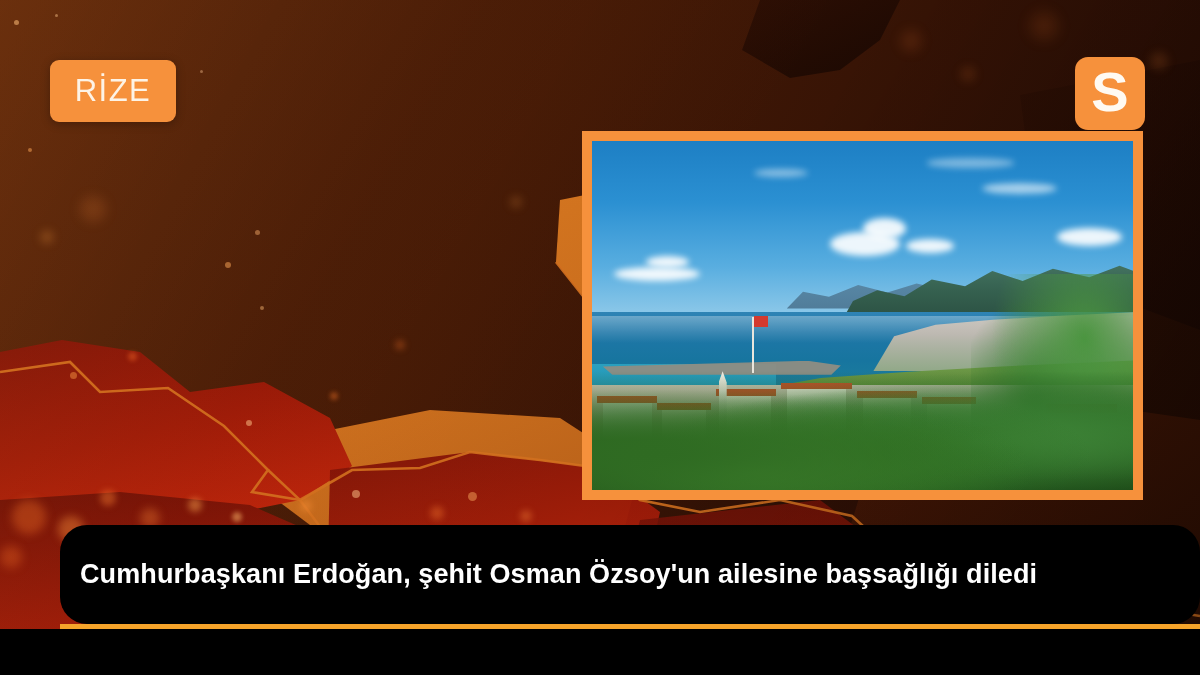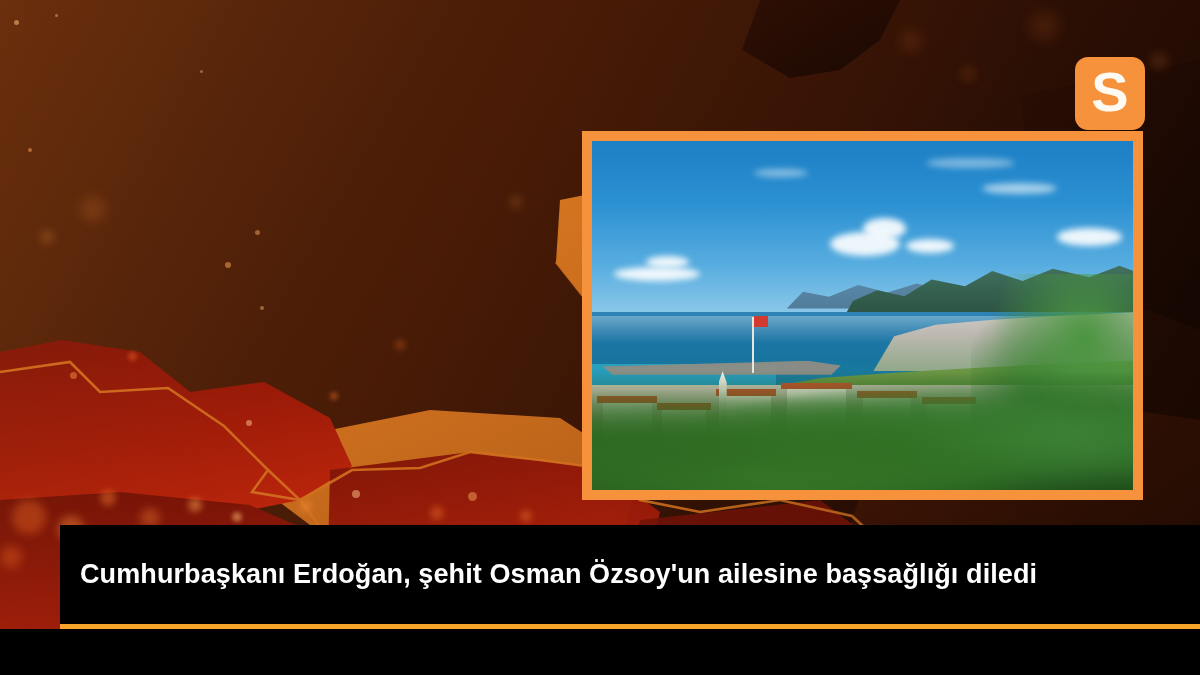--- a/index.html
+++ b/index.html
@@ -182,21 +182,21 @@
   .ph-flag-pole { left:29.6%; top:50.5%; width:2px; height:16%; background:#e9e6dd; }
   .ph-flag { left:30%; top:50%; width:2.6%; height:3.4%; background:#d33a2f; }
 
   
   .caption-bar {
     position:absolute;
     left:60px; top:525px;
     width:1140px; height:99px;
     background:#000;
     z-index:7;
-    display:flex; align-items:center;
+    display:flex; align-items:center;border-radius:27px;
   }
   .caption-text {
     color:#fff;
     font-size:27px;
     font-weight:bold;
     line-height:1.26;
     padding:0 18px 0 20px;
     letter-spacing:0.1px;
   }
   .caption-underline {
@@ -303,20 +303,23 @@
     <div class="bokeh" style="left:520px; top:510px; width:12px; height:12px; background:rgba(255,140,60,.35); filter:blur(3px);"></div>
     <div class="bokeh" style="left:0px;   top:546px; width:22px; height:22px; background:rgba(255,120,40,.3); filter:blur(5px);"></div>
     <div class="bokeh" style="left:700px; top:646px; width:10px; height:10px; background:rgba(255,140,60,.25); filter:blur(3px);"></div>
     <div class="bokeh" style="left:900px; top:30px;  width:22px; height:22px; background:rgba(255,120,50,.12); filter:blur(6px);"></div>
     <div class="bokeh" style="left:960px; top:66px;  width:16px; height:16px; background:rgba(255,130,50,.12); filter:blur(5px);"></div>
     <div class="bokeh" style="left:1030px;top:12px;  width:28px; height:28px; background:rgba(255,120,40,.12); filter:blur(7px);"></div>
     <div class="bokeh" style="left:1150px;top:52px;  width:18px; height:18px; background:rgba(255,140,60,.14); filter:blur(5px);"></div>
     <div class="bokeh" style="left:1108px;top:140px; width:14px; height:14px; background:rgba(255,130,55,.12); filter:blur(4px);"></div>
   </div>
 
+  <div class="province-badge">
+    <span>RİZE</span>
+  </div>
 
   <div class="site-logo">
     <span>S</span>
   </div>
 
   <div class="photo-card">
     <div class="photo-inner">
       <div class="ph ph-sky"></div>
 
       <div>

